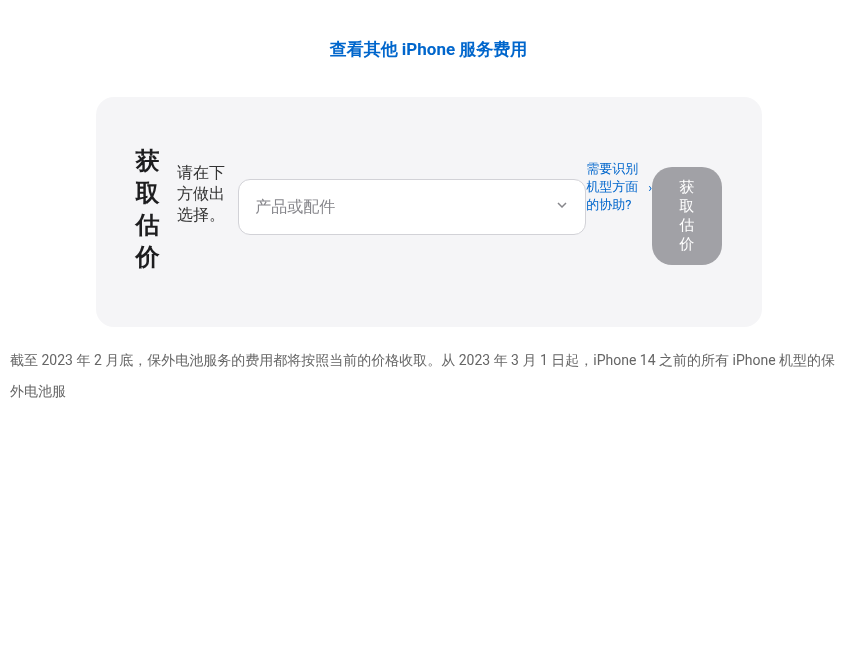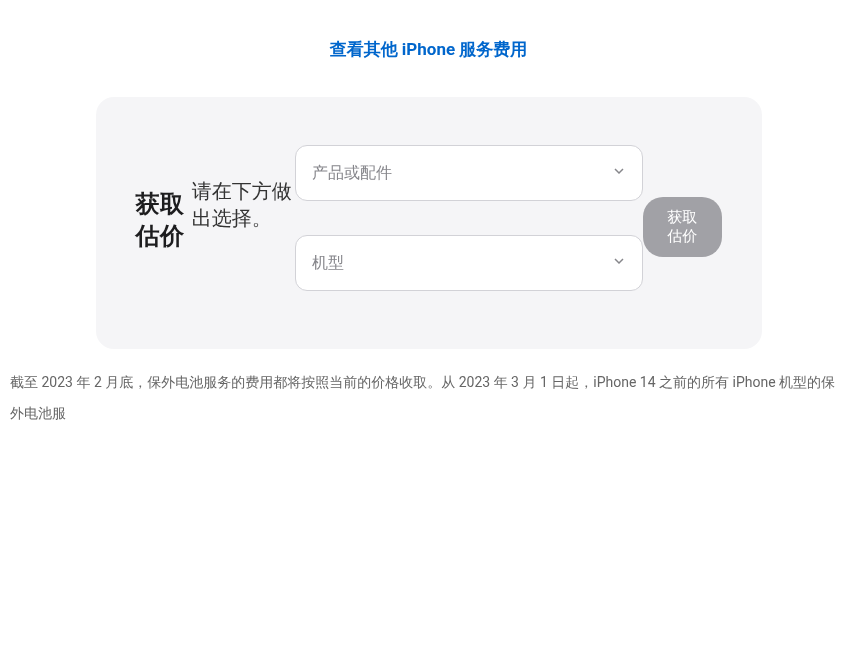--- a/index.html
+++ b/index.html
@@ -36,21 +36,21 @@
       align-items: center;
     }
     .card-title {
       font-size: 24px;
       font-weight: 600;
       color: #1d1d1f;
       margin-bottom: 14px;
       letter-spacing: 0.5px;
     }
     .card-subtitle {
-      font-size: 20px;
+      font-size: 16px;
       color: #333333;
       margin-bottom: 44px;
     }
     .select-group {
       display: flex;
       flex-direction: column;
       gap: 34px;
       margin-bottom: 18px;
     }
     .select-wrapper {
@@ -132,32 +132,26 @@
       <div class="select-box">
         <span>产品或配件</span>
       </div>
       <span class="chevron-down">
         <svg viewBox="0 0 24 24" fill="none" stroke="#86868b" stroke-width="2.2">
             <polyline points="6 9 12 15 18 9"></polyline>
           </svg>
       </span>
     </div>
 
-    <div class="select-wrapper">
-      <div class="select-box">
-        <span>机型</span>
-      </div>
-      <span class="chevron-down">
-        <svg viewBox="0 0 24 24" fill="none" stroke="#86868b" stroke-width="2.2">
-            <polyline points="6 9 12 15 18 9"></polyline>
-          </svg>
-      </span>
-    </div>
   </div>
 
+  <a class="help-link">
+    <span>需要识别机型方面的协助?</span>
+    <span class="chev">›</span>
+  </a>
 
   <button class="submit-button">获取估价</button>
 </div>
 
 <div class="footer-text">
   <div class="footer-para">
     <span class="highlight-box">
       <span>截至 2023 年 2 月底，保外电池服务的费用都将按照当前的价格收取。从 2023 年 3 月 1 日起，iPhone 14 之前的所有 iPhone 机型的保外电池服</span><br>
       
       

